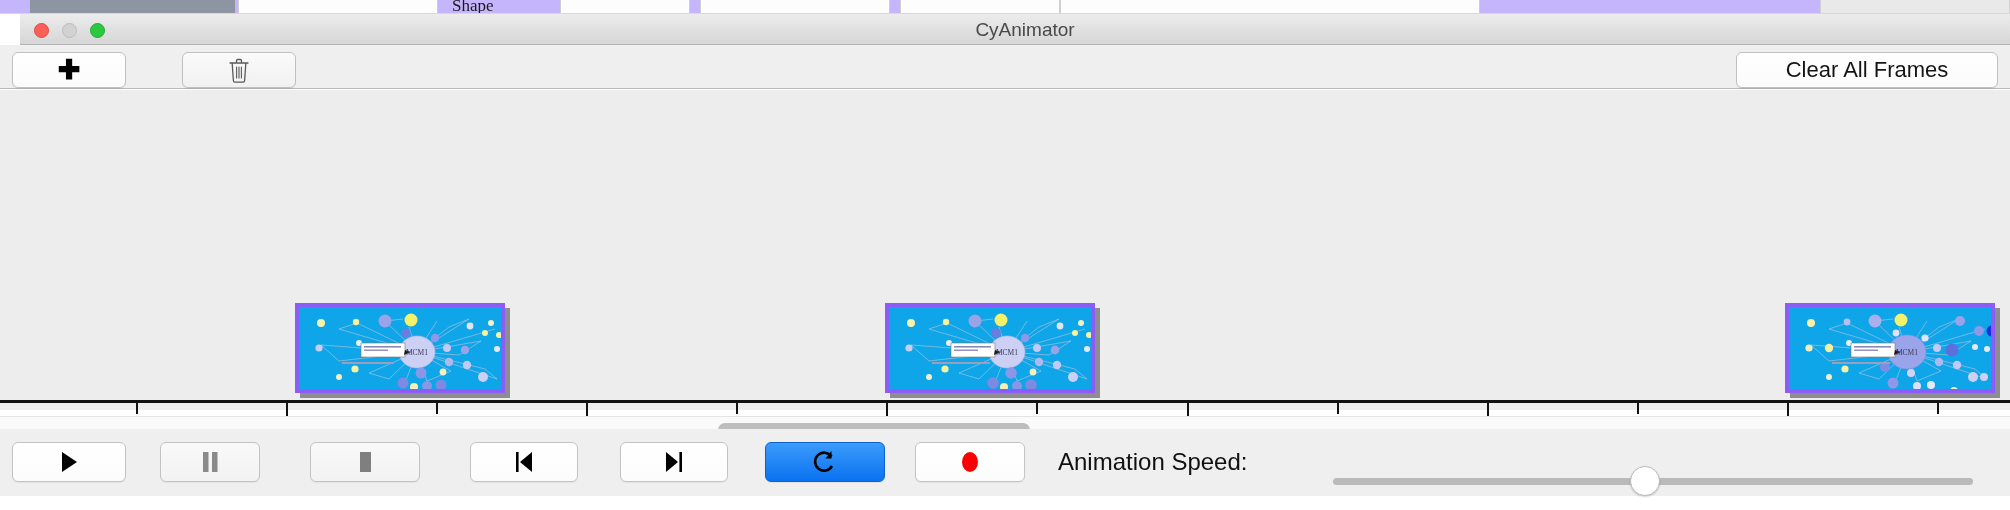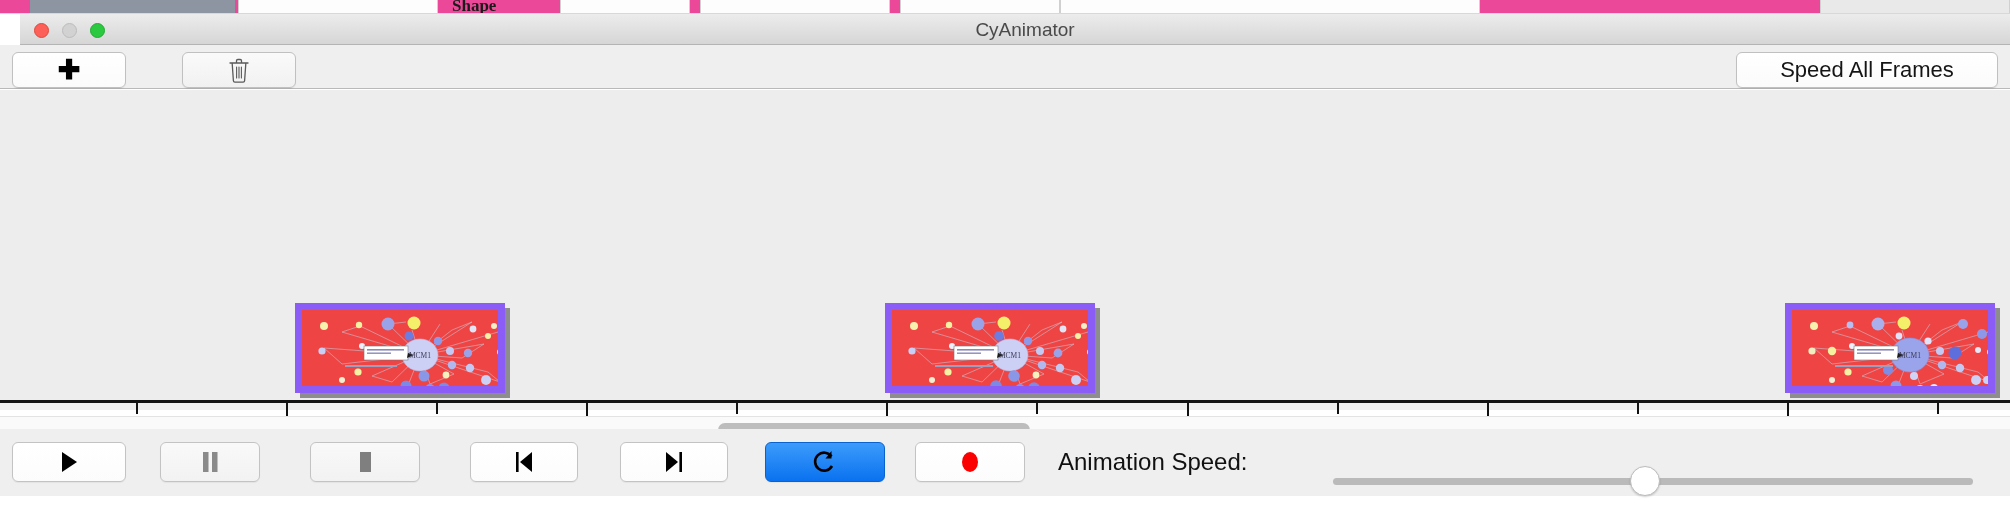--- a/index.html
+++ b/index.html
@@ -6,21 +6,21 @@
   html, body {
     width: 2010px; height: 510px;
     font-family: "Liberation Sans", sans-serif;
     background: #ffffff;
     overflow: hidden;
   }
   #app { position: relative; width: 2010px; height: 510px; }
 
   
   .bg-strip { position:absolute; left:0; top:0; width:2010px; height:14px;
-              background:#ec4899; border-bottom:1px solid #d8d8d8; overflow:hidden;font-weight:bold; }
+              background:#c4b5fd; border-bottom:1px solid #d8d8d8; overflow:hidden; }
   .bg-chip  { position:absolute; top:0; height:14px; background:#fdfdfd;
               border-left:1px solid #d0d0d0; border-right:1px solid #d0d0d0; }
   .bg-chip.dark { background:#8e95a2; border:none; }
   .bg-text { position:absolute; top:-4px; font-size:17px; color:#1a1a1a;
              font-family:"Liberation Serif", serif; white-space:nowrap; }
 
   
   .titlebar {
     position:absolute; left:0; top:14px; width:2010px; height:31px;
     background:linear-gradient(to bottom,#ececec 0%,#d6d6d6 100%);
@@ -61,21 +61,21 @@
     position:absolute; left:0; top:90px; width:2010px; height:320px;
     background:#ededed;
   }
   .thumb-frame { position:absolute; }
   .thumb-shadow {
     position:absolute; left:5px; top:5px; width:210px; height:90px;
     background:#8d8d8d;
   }
   .thumb-body {
     position:absolute; left:0; top:0; width:210px; height:90px;
-    background:#ef4444; border:7px solid #8b5cf6; overflow:hidden;
+    background:#0ea5e9; border:4px solid #8b5cf6; overflow:hidden;
   }
   .thumb-body svg { display:block; width:210px; height:90px; }
 
   
   .axis-line {
     position:absolute; left:0; top:310px; width:2010px; height:3px; background:#111;
   }
   .tick {
     position:absolute; width:2px; background:#111;
   }
@@ -169,21 +169,21 @@
 
     <div class="btn flat" id="del-frame-btn">
       <svg class="trash-icon" viewBox="0 0 22 25">
         <path d="M2 5 h18 M8.5 5 v-2.2 a1.3 1.3 0 0 1 1.3 -1.3 h2.4 a1.3 1.3 0 0 1 1.3 1.3 v2.2
                  M4.2 5.6 l1.2 17.2 a1.5 1.5 0 0 0 1.5 1.4 h8.2 a1.5 1.5 0 0 0 1.5 -1.4 l1.2 -17.2" fill="none" stroke="#5a5a5a" stroke-width="1.3" stroke-linecap="round"></path>
         <path d="M8.6 9 v11 M11 9 v11 M13.4 9 v11" fill="none" stroke="#5a5a5a" stroke-width="1.1" stroke-linecap="round"></path>
       </svg>
     </div>
 
     <div class="btn" id="clear-all-btn">
-      <span>Speed All Frames</span>
+      <span>Clear All Frames</span>
     </div>
   </div>
 
   <div class="timeline">
 
     <div class="thumb-frame" style="left:295px;top:213px;width:216px;height:96px;">
       <div class="thumb-shadow"></div>
       <div class="thumb-body">
         <svg viewBox="0 0 210 90">
           <g stroke="#c9c9d8" stroke-width="0.55" fill="none">

